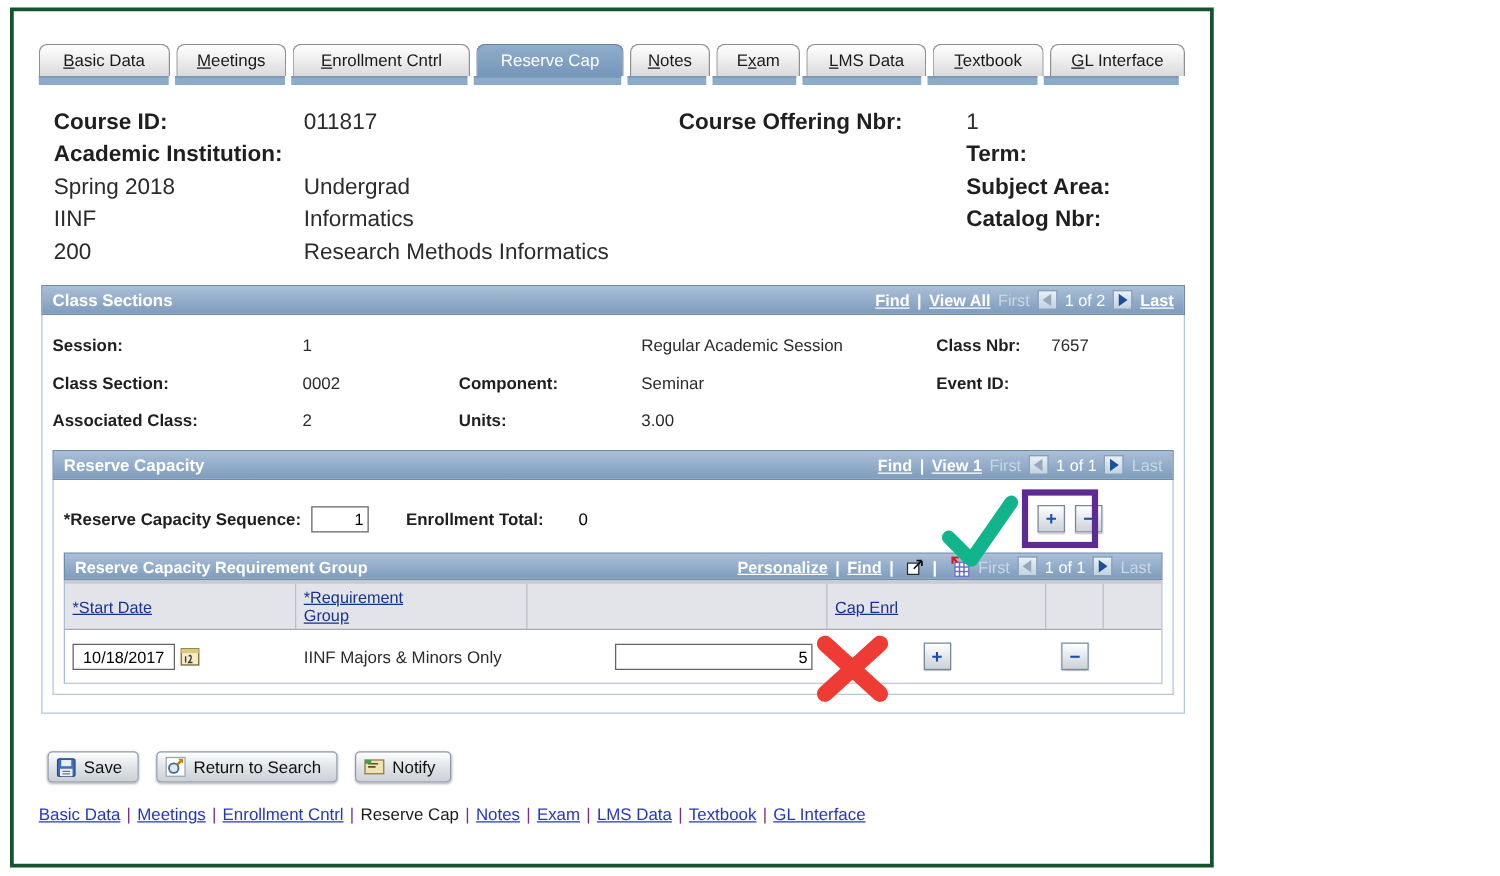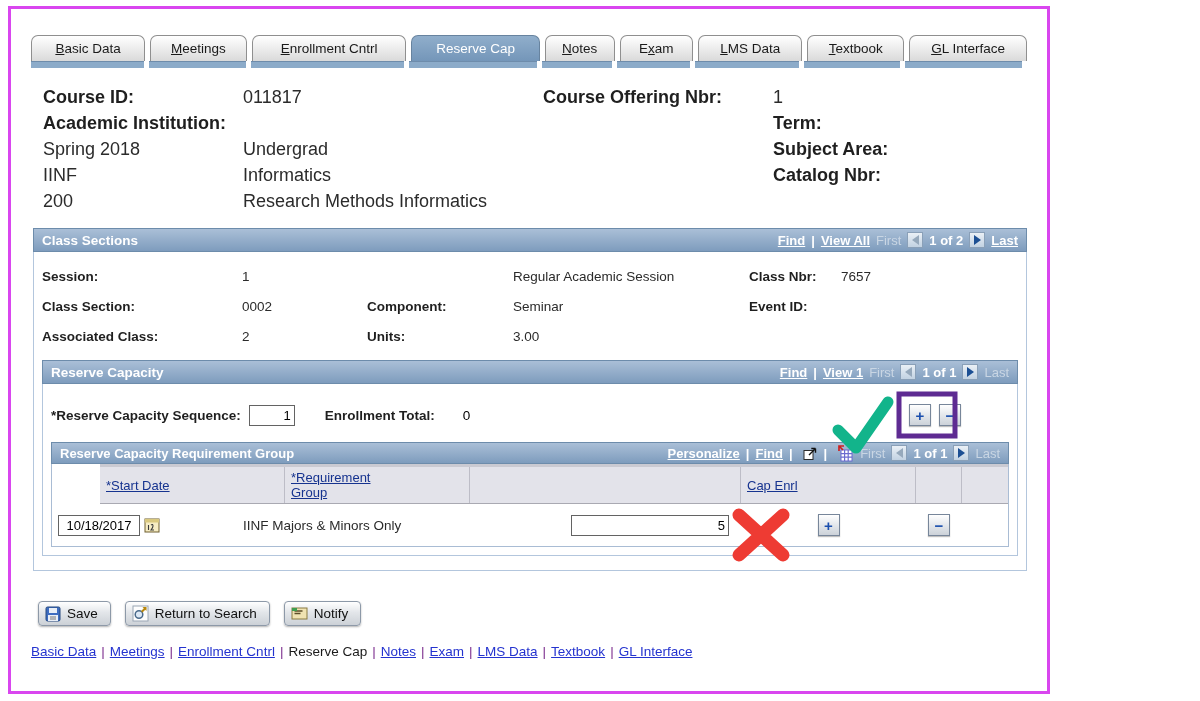--- a/index.html
+++ b/index.html
@@ -1,17 +1,17 @@
 <!DOCTYPE html>
 <html><head>
 <meta charset="utf-8">
 <style>
   * { margin:0; padding:0; box-sizing:border-box; }
   html,body { width:1200px; height:701px; background:#fff; font-family:"Liberation Sans", sans-serif; }
-  .frame { position:absolute; left:8px; top:6px; width:1042px; height:688px; border:3px solid #d946ef; background:#fff; overflow:hidden; }
+  .frame { position:absolute; left:8px; top:6px; width:963px; height:688px; border:3px solid #14532d; background:#fff; overflow:hidden; }
 
   
   .tabs-row { display:flex; gap:5px; margin:26px 20px 0 20px; align-items:flex-end; }
   .tab { text-align:center; padding:5px 0 5px; border:1px solid #8f8f8f; border-bottom:none;
          border-radius:7px 7px 0 0; background:linear-gradient(#ffffff,#dadada);
          font-size:13.5px; color:#1a1a1a; cursor:pointer; white-space:nowrap; }
   .tab.active { background:linear-gradient(#90aecb,#7496b9); color:#fff; border-color:#67839f; }
   .tab:nth-child(1){width:118px} .tab:nth-child(2){width:100px} .tab:nth-child(3){width:160px}
   .tab:nth-child(4){width:133px} .tab:nth-child(5){width:72px}  .tab:nth-child(6){width:76px}
   .tab:nth-child(7){width:108px} .tab:nth-child(8){width:100px} .tab:nth-child(9){width:122px}
@@ -30,21 +30,21 @@
 
   
   .group-cs { margin:14px 20px 0 22px; }
   .barh { height:24px; background:linear-gradient(#aabfd7,#7e9cbd); border:1px solid #6d8cab;
           display:flex; align-items:center; padding:0 8px; color:#fff; }
   .barh .btitle { font-weight:bold; font-size:13.5px; }
   .bar-nav { margin-left:auto; display:flex; align-items:center; gap:6px; font-size:13px;text-align:right; }
   .bar-link { color:#fff; text-decoration:underline; font-weight:bold; cursor:pointer; }
   .bar-sep { color:#fff; font-weight:bold; }
   .nav-dim { color:#c9d6e4; }
-  .nav-pos { color:#fff; font-weight:bold; }
+  .nav-pos { color:#fff; font-weight:normal; }
   .nav-last-on { color:#fff; text-decoration:underline; font-weight:bold; cursor:pointer; }
   .nav-arrow { width:16px; height:16px; border:1px solid #8aa0b8; background:linear-gradient(#eaf0f6,#c2d2e2);
                display:flex; align-items:center; justify-content:center; padding:0; cursor:pointer; }
   .tri-l { width:0; height:0; border-top:5px solid transparent; border-bottom:5px solid transparent; border-right:7px solid #96a9bc; }
   .tri-r { width:0; height:0; border-top:5px solid transparent; border-bottom:5px solid transparent; border-left:7px solid #1c4f93; }
   .group-body { border:1px solid #b3c6dd; border-top:none; background:#fff; padding:10px 8px 14px 8px; }
 
   .sess-grid { display:grid; grid-template-columns:200px 125px 146px 236px 92px 1fr;
                font-size:13.5px; line-height:30px; color:#2b2b2b; }
 
@@ -65,21 +65,21 @@
             font-family:"Liberation Sans",sans-serif; }
   .seq-actions { margin-left:auto; margin-right:48px; display:flex; gap:8px; position:relative; }
   .anno { position:absolute; pointer-events:none; }
 
   
   .group-rg { margin-top:4px; }
   .barh.small { height:22px; }
   .barh.small .btitle { font-size:13px; }
   .rg-body { border:1px solid #a9bcd4; border-top:none; }
   .rg-head { display:grid; grid-template-columns:185px 185px 1fr 175px 46px 46px; background:#e3e3ea;
-             border-top:3px solid #cacad2; border-bottom:1px solid #a9a9b2; min-height:40px;margin-left:48px; }
+             border-top:3px solid #cacad2; border-bottom:1px solid #a9a9b2; min-height:40px; }
   .rg-head .cell { border-right:1px solid #bdbdc7; padding:3px 6px; display:flex; align-items:center; }
   .rg-head .cell:last-child { border-right:none; }
   .head-link { color:#16338f; text-decoration:underline; font-size:13px; cursor:pointer; }
   .wrapcol { display:block; width:98px; }
   .rg-row { display:grid; grid-template-columns:185px 185px 1fr 175px 46px 46px; align-items:center;
             height:42px; background:#fff; font-size:13.5px; color:#2b2b2b; }
   .rg-row .rcell { display:flex; align-items:center; padding:0 6px; }
   .cell-rel { position:relative; justify-content:center; }
   .icon-btn { background:none; border:none; padding:0; margin-left:4px; cursor:pointer; display:flex; align-items:center; }
 

